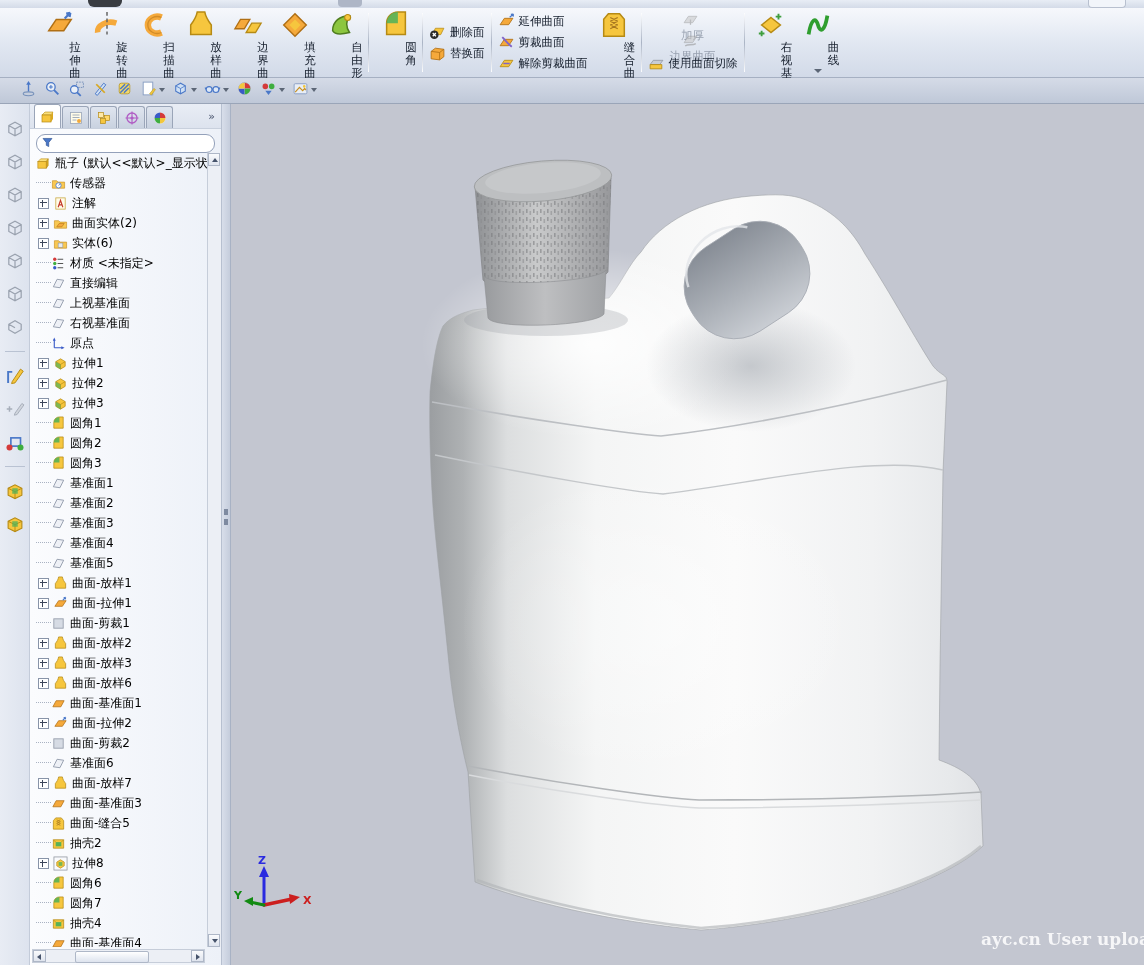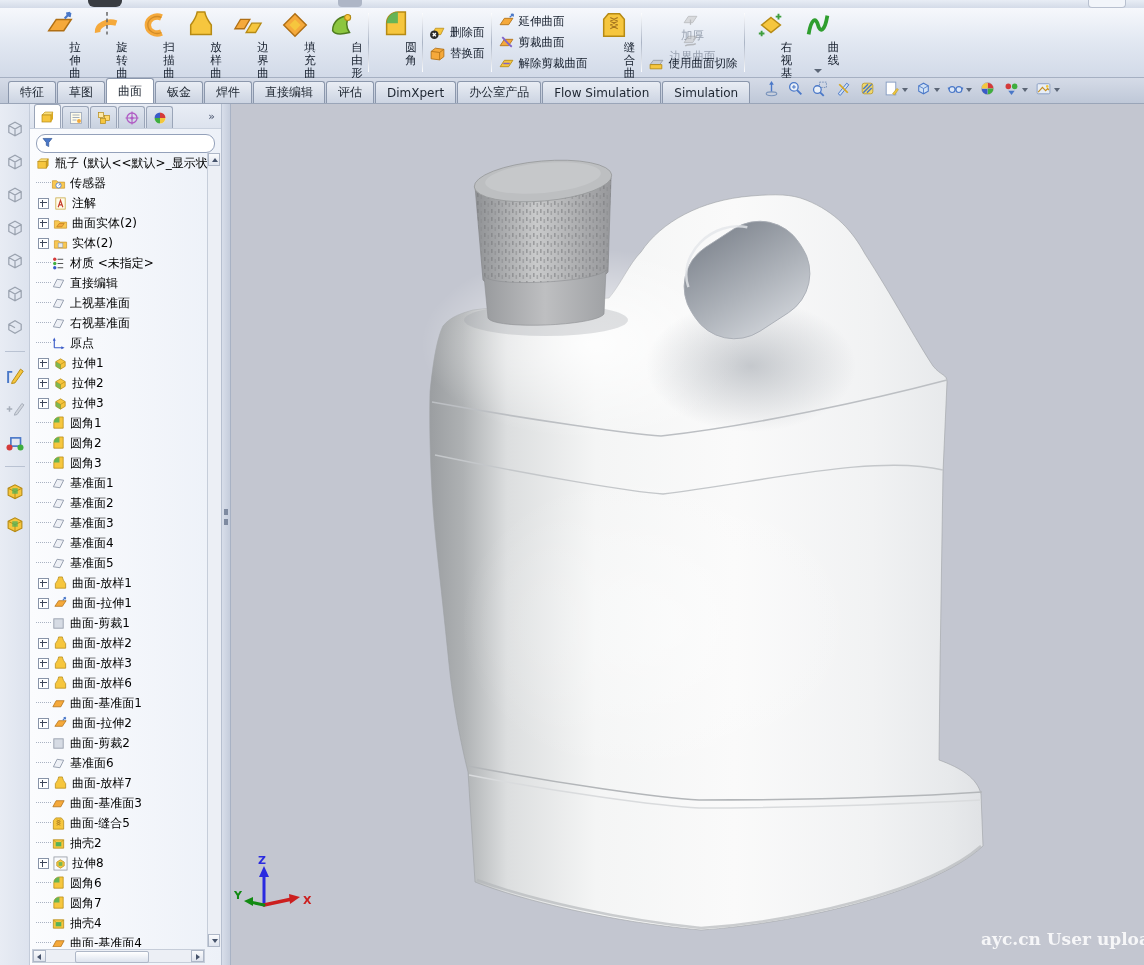--- a/index.html
+++ b/index.html
@@ -237,33 +237,20 @@
     <div class="tb-big">
       <div class="ticon"><svg viewBox="0 0 16 16" xmlns="http://www.w3.org/2000/svg">
           <path d="M3 13 C4.5 4 7 4 8 8 C9 12 11.5 12 13 3" fill="none" stroke="#2f9e2f" stroke-width="2"></path>
         </svg></div>
       <div class="tlabel">曲线</div>
       <div class="dd"></div>
     </div>
   </div>
 
 <div id="tabrow">
-  <div id="tabs" style="display:flex;align-items:flex-end;">
-      <div class="rtab">特征</div>
-      <div class="rtab">草图</div>
-      <div class="rtab active">曲面</div>
-      <div class="rtab">钣金</div>
-      <div class="rtab">焊件</div>
-      <div class="rtab">直接编辑</div>
-      <div class="rtab">评估</div>
-      <div class="rtab">DimXpert</div>
-      <div class="rtab">办公室产品</div>
-      <div class="rtab">Flow Simulation</div>
-      <div class="rtab">Simulation</div>
-    </div>
   <div id="hudbar">
       <div class="hud">
         <span><svg viewBox="0 0 16 16" xmlns="http://www.w3.org/2000/svg">
             <line x1="8" y1="3" x2="8" y2="11" stroke="#4a78c8" stroke-width="1.3"></line>
             <polygon points="8,1 5.8,4.5 10.2,4.5" fill="#4a78c8"></polygon>
             <ellipse cx="8" cy="13" rx="5" ry="1.8" fill="none" stroke="#7691ba" stroke-width="1"></ellipse>
           </svg></span>
       </div>
       <div class="hud">
         <span><svg viewBox="0 0 16 16" xmlns="http://www.w3.org/2000/svg">
@@ -471,21 +458,21 @@
             <path d="M4 11.5 L6.5 8 L12 8 L9.5 11.5 Z" fill="#f5a93b" stroke="#b06f14" stroke-width="0.6"></path>
           </svg></span>
         <span class="tlbl">曲面实体(2)</span>
       </div>
       <div class="trow">
         <span class="tplus"></span>
         <span class="ticn"><svg viewBox="0 0 16 16" xmlns="http://www.w3.org/2000/svg">
             <path d="M1.5 5 L6 5 L7.5 6.5 L14.5 6.5 L14.5 13 L1.5 13 Z" fill="#f9c852" stroke="#c79023" stroke-width="0.7"></path>
             <rect x="5.5" y="7.5" width="5" height="4.5" fill="#e8ecf2" stroke="#8b919c" stroke-width="0.6"></rect>
           </svg></span>
-        <span class="tlbl">实体(2)</span>
+        <span class="tlbl">实体(6)</span>
       </div>
       <div class="trow">
         <span class="tnoplus"></span>
         <span class="ticn"><svg viewBox="0 0 16 16" xmlns="http://www.w3.org/2000/svg">
             <circle cx="4" cy="3.5" r="1.8" fill="#d43a3a"></circle>
             <circle cx="4" cy="8" r="1.8" fill="#3fae3f"></circle>
             <circle cx="4" cy="12.5" r="1.8" fill="#3a5bc7"></circle>
             <path d="M7 3.5 L13 3.5 M7 8 L13 8 M7 12.5 L13 12.5" stroke="#555" stroke-width="1.1"></path>
           </svg></span>
         <span class="tlbl">材质 &lt;未指定&gt;</span>

